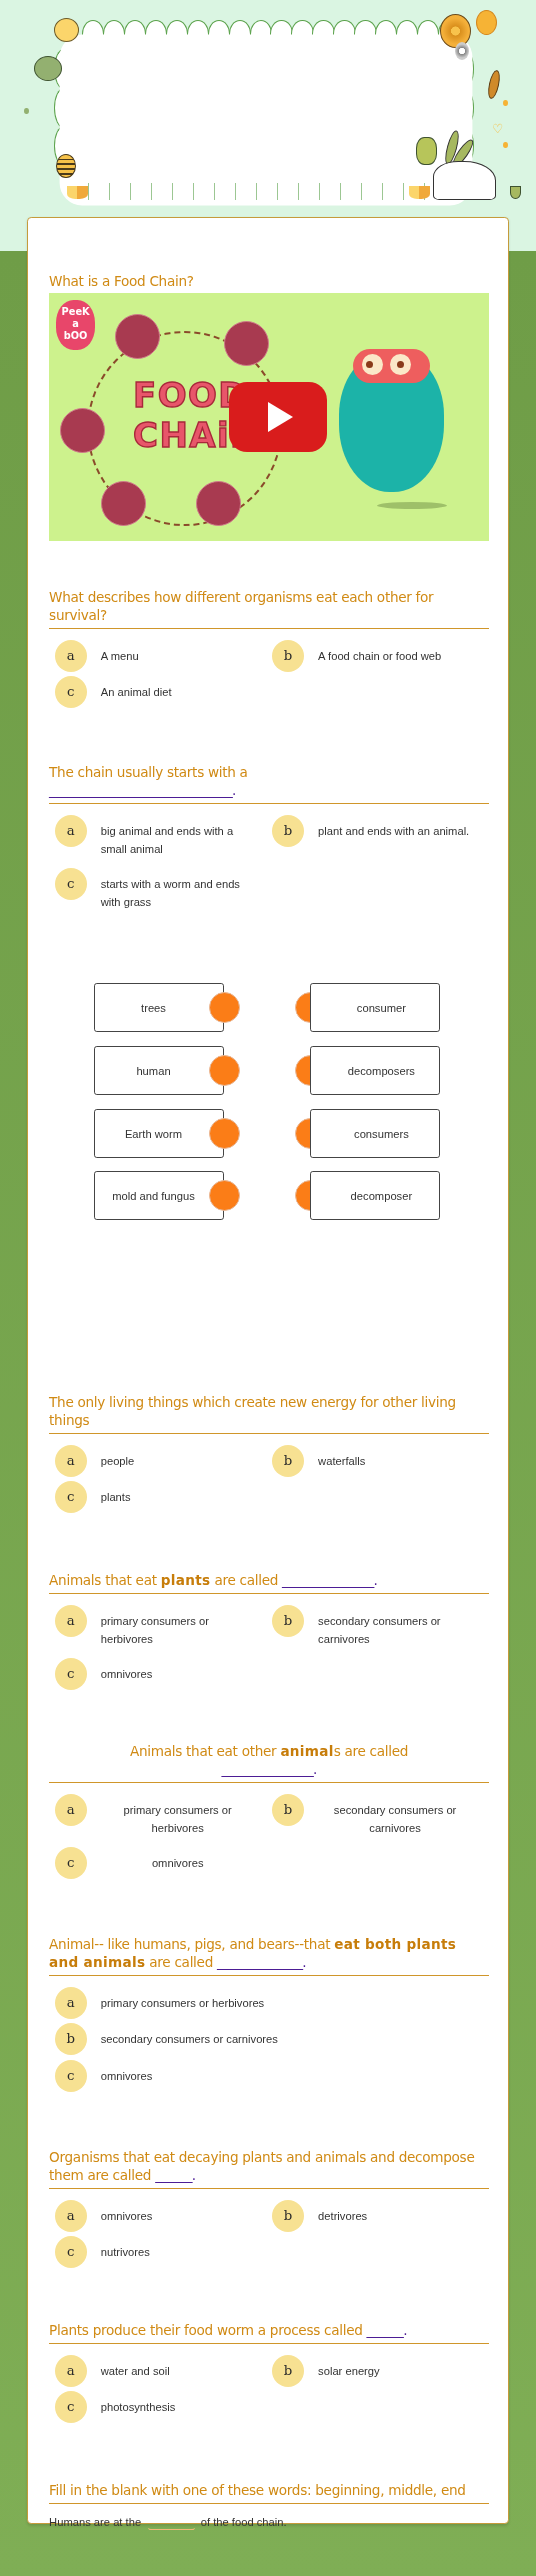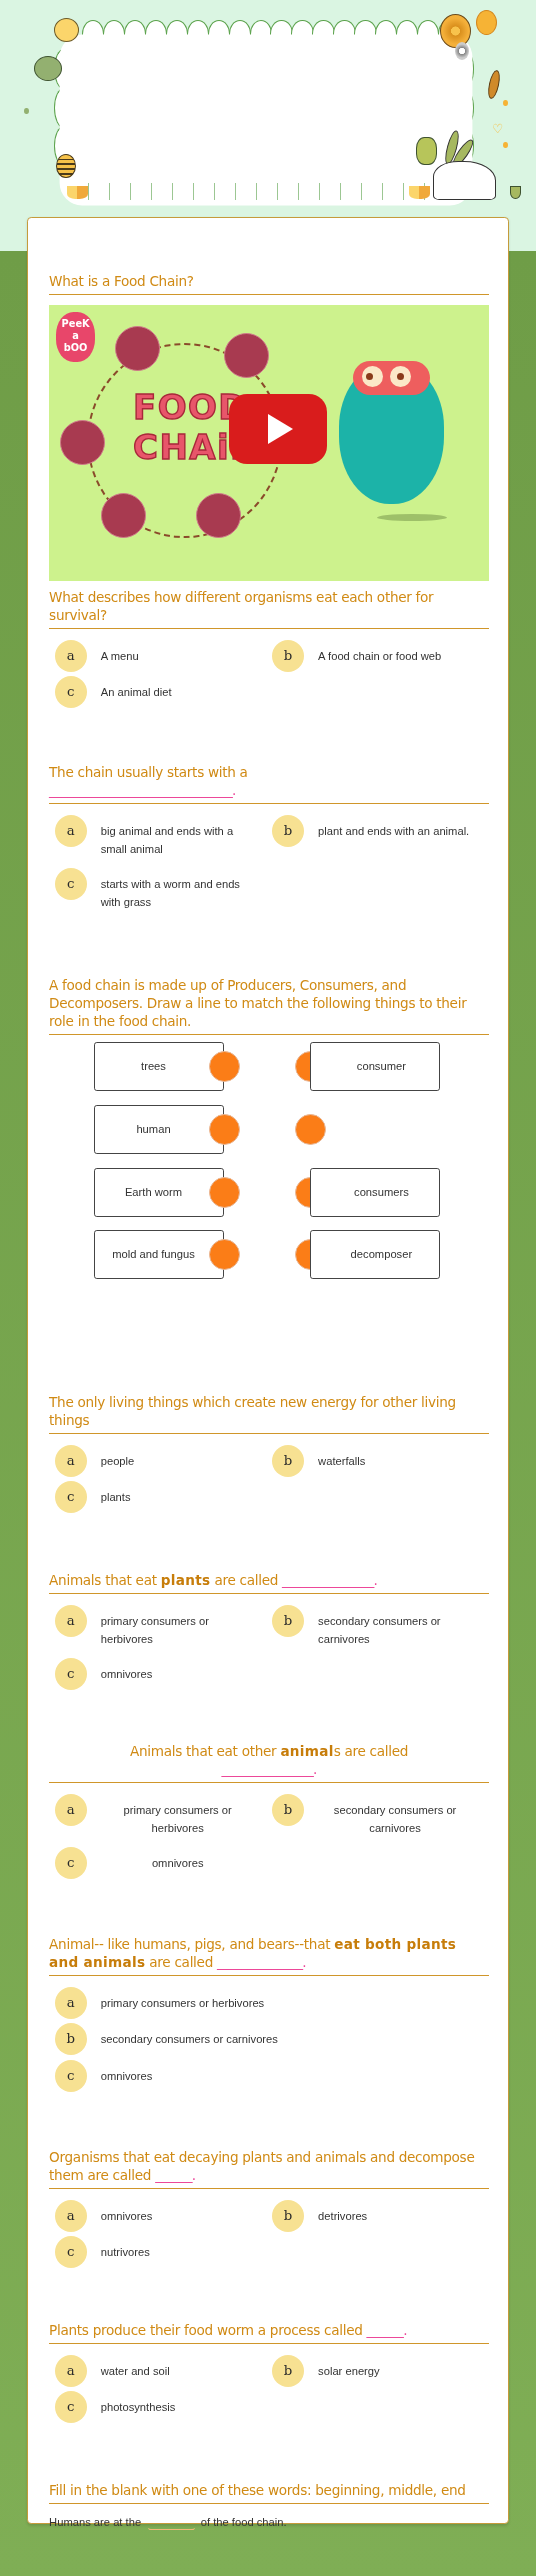--- a/index.html
+++ b/index.html
@@ -71,39 +71,39 @@
   .q-title {
     font-family: "DejaVu Sans", sans-serif;
     color: #d08a14; font-size: 13.6px; line-height: 18px;
     padding-bottom: 3.5px; border-bottom: 1px solid #d0962a;
     letter-spacing: -0.3px;
   }
   .q-title .fancy {
     font-weight: bold; font-family: "DejaVu Sans", sans-serif; color: #c77d0a;
     letter-spacing: 0.3px;
   }
-  .q-title .blank { color: #ec4899; letter-spacing: -0.7px; }
+  .q-title .blank { color: #4c1d95; letter-spacing: -0.7px; }
   .opts { position: relative; margin-top: 11.2px; }
   .opt {
     position: absolute; display: flex; align-items: flex-start;
     font-family: "Liberation Sans", sans-serif; font-size: 11.2px; color: #333; line-height: 18px;
     cursor: pointer;
   }
   .opt .bubble {
     width: 32px; height: 32px; border-radius: 50%; background: #f7e192;
     display: flex; align-items: center; justify-content: center;
     font-family: "DejaVu Serif", serif; font-size: 13.3px; color: #2a2a2a; flex-shrink: 0;
     margin-top: -7px;
   }
   .opt .txt { margin-left: 14px; width: 154px; }
   .opt.wide .txt { width: 335px; }
 
   
   .video {
-    position: absolute; left: 21.6px; top: 87px; width: 440px; height: 276px;
+    position: absolute; left: 21.6px; top: 75px; width: 440px; height: 248px;
     background: #cdf28d; overflow: hidden;
   }
   .peek { position: absolute; left: 7px; top: 7px; width: 39px; height: 50px; background: #e8466a; border-radius: 45%; color: #fff; font-family: "DejaVu Sans", sans-serif; font-weight: bold; font-size: 9.8px; text-align: center; line-height: 12px; padding-top: 5.6px; }
   .ring { position: absolute; left: 38px; top: 38px; width: 195px; height: 195px; border: 2.1px dashed #8a4a2a; border-radius: 50%; }
   .node { position: absolute; width: 45px; height: 45px; border-radius: 50%; background: #a83a50; border: 1.4px solid #cf7a8a; }
   .food-text { position: absolute; left: 84px; top: 82px; font-family: "DejaVu Sans", sans-serif; font-weight: bold; font-size: 34px; line-height: 40px; color: #e8566a; -webkit-text-stroke: 1.4px #a8283a; letter-spacing: 1.4px; }
   .yt-btn { position: absolute; left: 180px; top: 89px; width: 98px; height: 70px; background: #d91c1c; border-radius: 18px; display: flex; align-items: center; justify-content: center; cursor: pointer; }
   .yt-btn .tri { width: 0; height: 0; border-top: 15.4px solid transparent; border-bottom: 15.4px solid transparent; border-left: 25px solid #fff; margin-left: 5.6px; }
   .monster { position: absolute; left: 290px; top: 59px; width: 105px; height: 140px; background: #1cb3a8; border-radius: 45% 45% 48% 48%; }
   .eyes { position: absolute; left: 304px; top: 56px; width: 77px; height: 34px; background: #ee5e5e; border-radius: 17px; }
@@ -256,32 +256,32 @@
           <span class="txt">plant and ends with an animal.</span>
         </div>
       <div class="opt" style="left:5.6px;top:60px;">
           <span class="bubble">c</span>
           <span class="txt">starts with a worm and ends with grass</span>
         </div>
     </div>
   </div>
 
   <div class="section" style="top:758px;">
-    <div class="q-title">A food chain is made up of Producers, Consumers, and Decomposers. Draw a line to match the following things to their role in the food chain.</div>
     <div style="position:relative; margin-top:7px; height:321px;">
       <div class="match-row" style="top:0px;">
         <div class="mbox left">trees</div>
         <div class="mdot left"></div>
         <div class="mdot right"></div>
         <div class="mbox right">consumer</div>
       </div>
       <div class="match-row" style="top:63px;">
         <div class="mbox left">human</div>
         <div class="mdot left"></div>
         <div class="mdot right"></div>
+        <div class="mbox right">decomposers</div>
       </div>
       <div class="match-row" style="top:126px;">
         <div class="mbox left">Earth worm</div>
         <div class="mdot left"></div>
         <div class="mdot right"></div>
         <div class="mbox right">consumers</div>
       </div>
       <div class="match-row" style="top:188px;">
         <div class="mbox left">mold and fungus</div>
         <div class="mdot left"></div>

